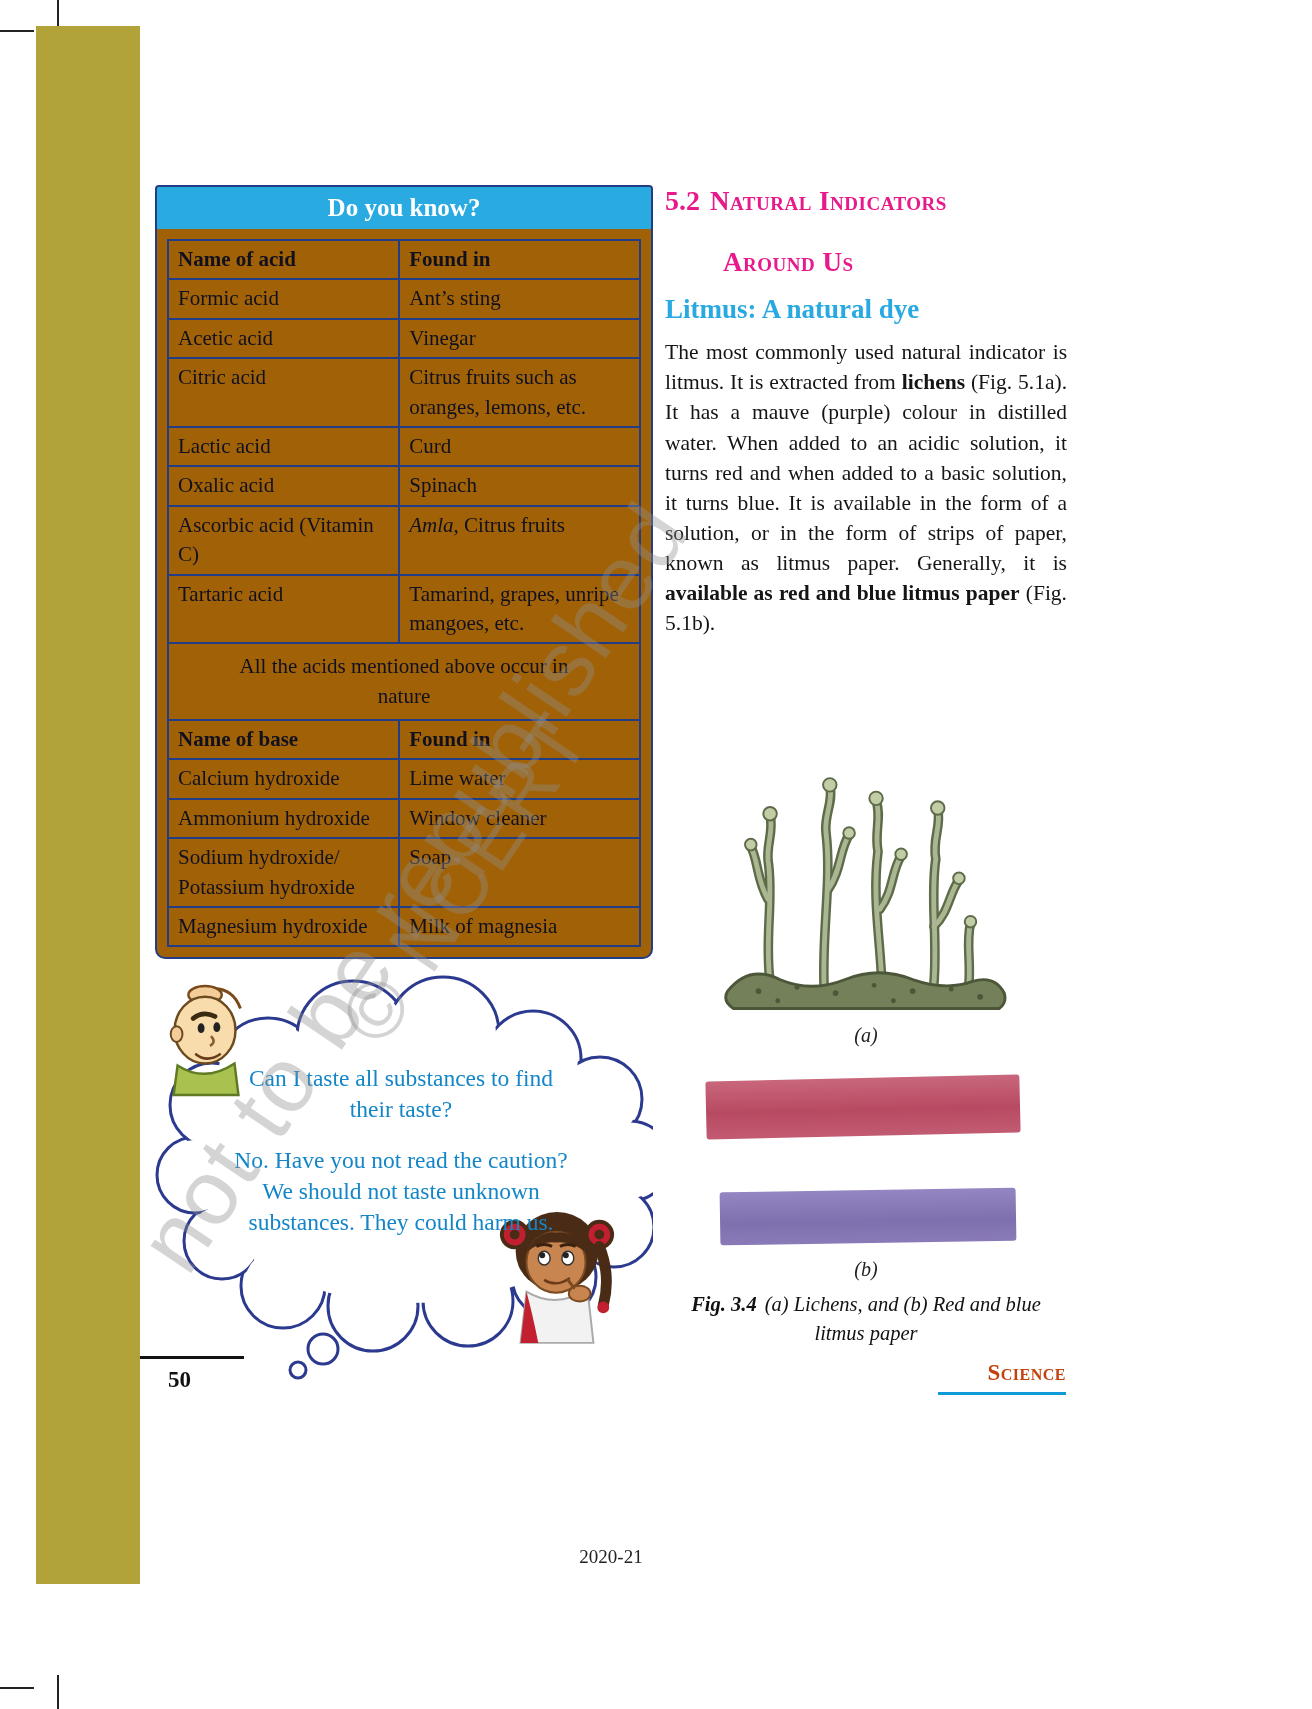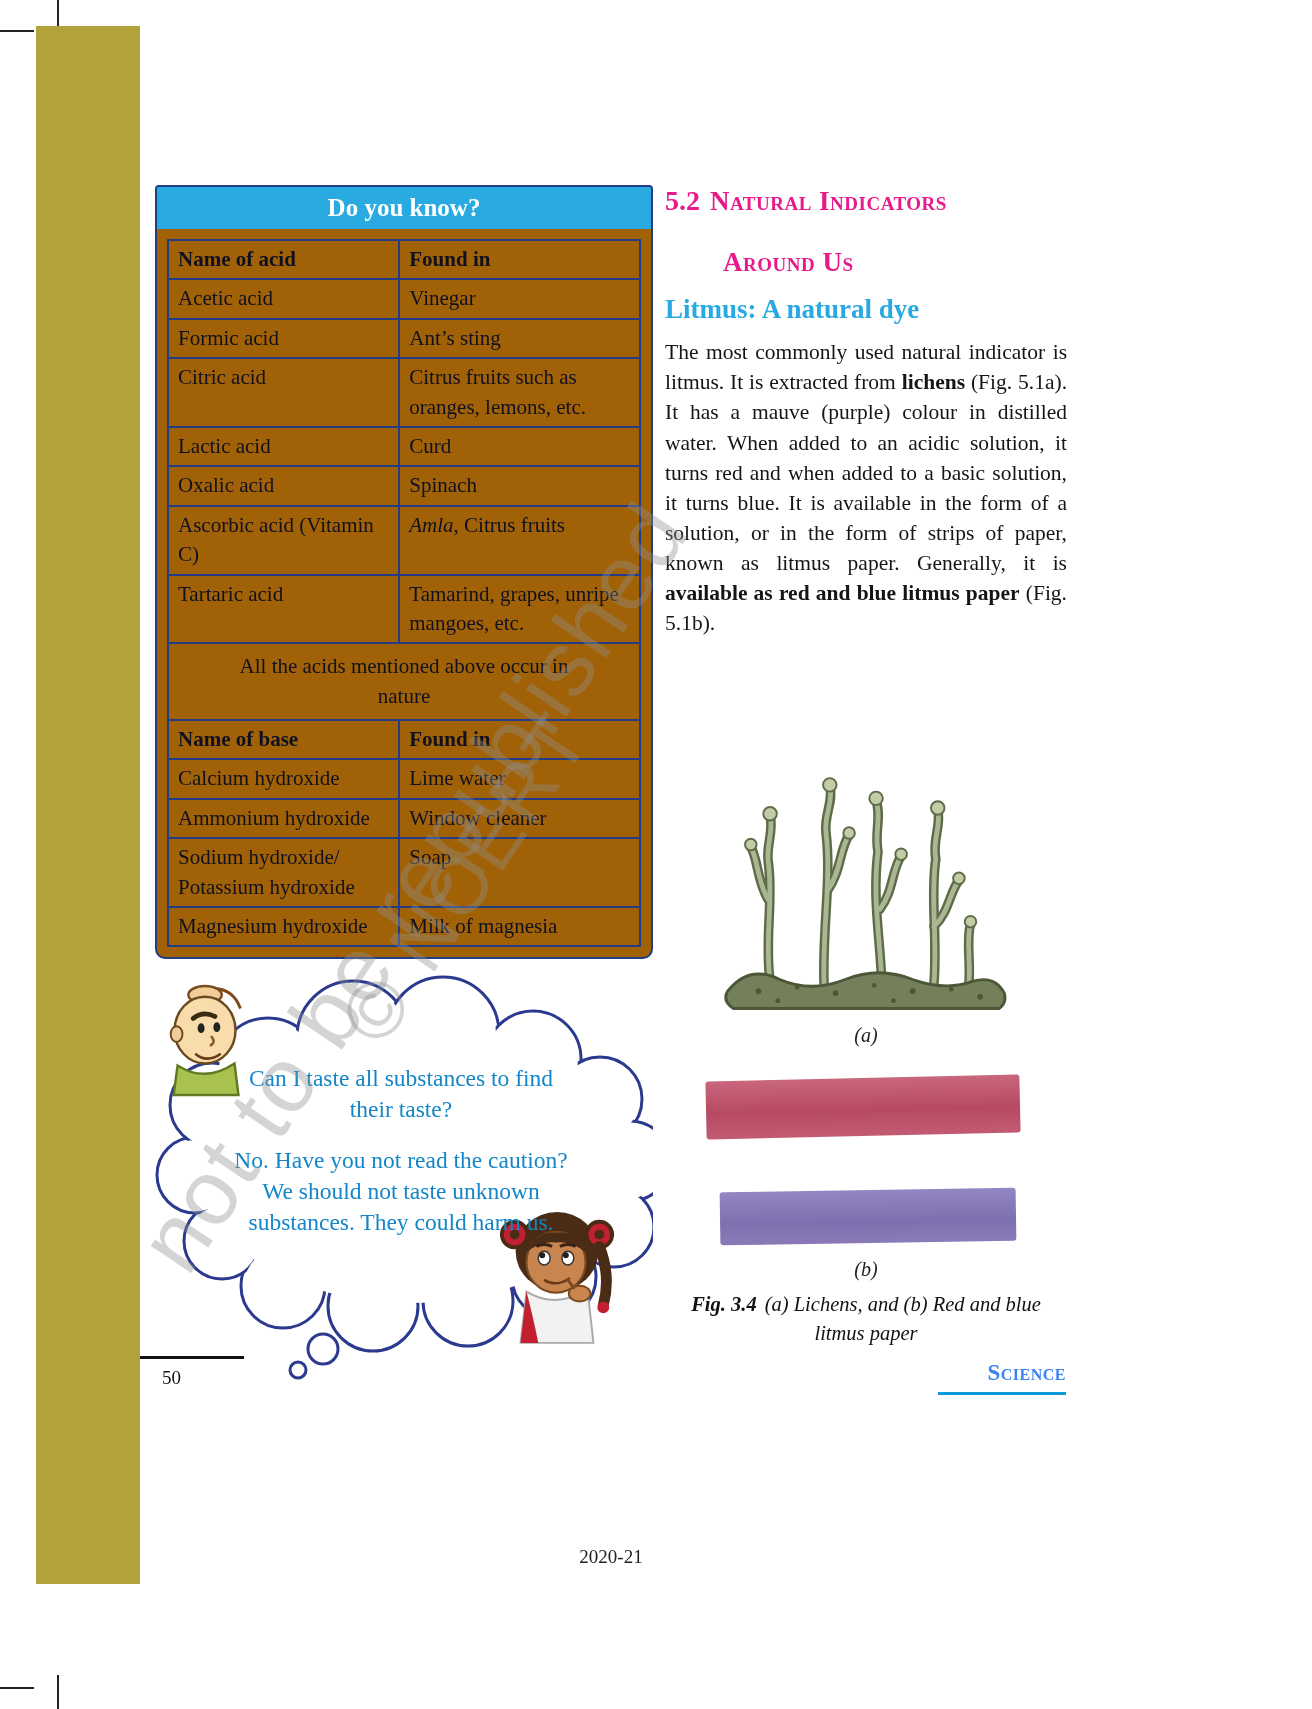--- a/index.html
+++ b/index.html
@@ -55,23 +55,23 @@
   .strip-blue { left: 720px; top: 1190px; width: 296px; height: 53px;
                 background: linear-gradient(180deg, #9486c2, #7e6fae 60%, #8a7bb8);
                 transform: rotate(-0.9deg); }
   .caption { position: absolute; left: 665px; top: 1290px; width: 402px; text-align: center;
              font-size: 20.5px; line-height: 1.4; color: #111; }
   .caption .cap-label { font-weight: bold; font-style: italic; margin-right: 8px; }
   .caption .cap-text { font-style: italic; }
 
   
   .pagenum { position: absolute; left: 140px; top: 1356px; width: 104px; border-top: 3px solid #111;
-             padding-top: 8px; padding-left: 22px; font-weight: normal; font-size: 19px; }
+             padding-top: 8px; padding-left: 28px; font-weight: bold; font-size: 23px; }
   .science { position: absolute; left: 938px; top: 1360px; width: 128px; text-align: right;
-             color: #3b82f6; font-weight: bold; font-size: 23px;
+             color: #c2410c; font-weight: bold; font-size: 23px;
              border-bottom: 3px solid #0f9bd7; padding-bottom: 6px; }
   .year { position: absolute; left: 456px; top: 1546px; width: 310px; text-align: center;
           font-size: 19px; color: #222; }
 
   
   .watermark { position: absolute; color: #8f8f8f; opacity: 0.38;
                font-family: "Liberation Sans", sans-serif; pointer-events: none;
                white-space: nowrap; z-index: 9; }
   .wm1 { left: 398px; top: 968px; font-size: 80px; transform: rotate(-56deg);
          transform-origin: left bottom; letter-spacing: 3px; }
@@ -97,26 +97,26 @@
         <colgroup>
             <col class="c1">
             <col>
           </colgroup>
         <tbody>
             <tr>
           <th>Name of acid</th>
           <th>Found in</th>
         </tr>
         <tr>
+          <td>Formic acid</td>
+          <td>Ant’s sting</td>
+        </tr>
+        <tr>
           <td>Acetic acid</td>
           <td>Vinegar</td>
-        </tr>
-        <tr>
-          <td>Formic acid</td>
-          <td>Ant’s sting</td>
         </tr>
         <tr>
           <td>Citric acid</td>
           <td>Citrus fruits such as oranges, lemons, etc.</td>
         </tr>
         <tr>
           <td>Lactic acid</td>
           <td>Curd</td>
         </tr>
         <tr>

